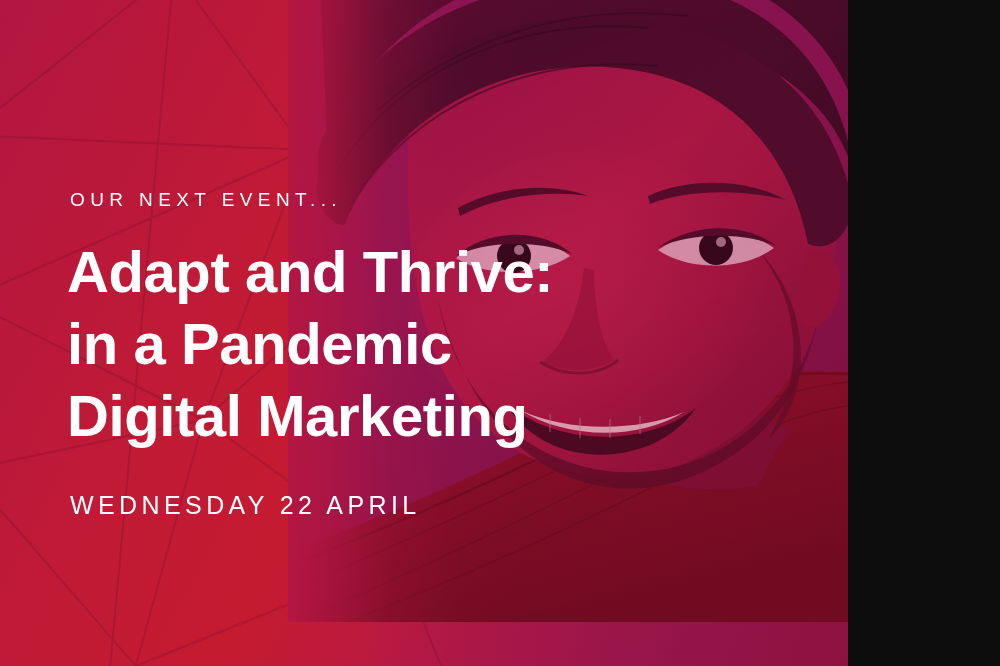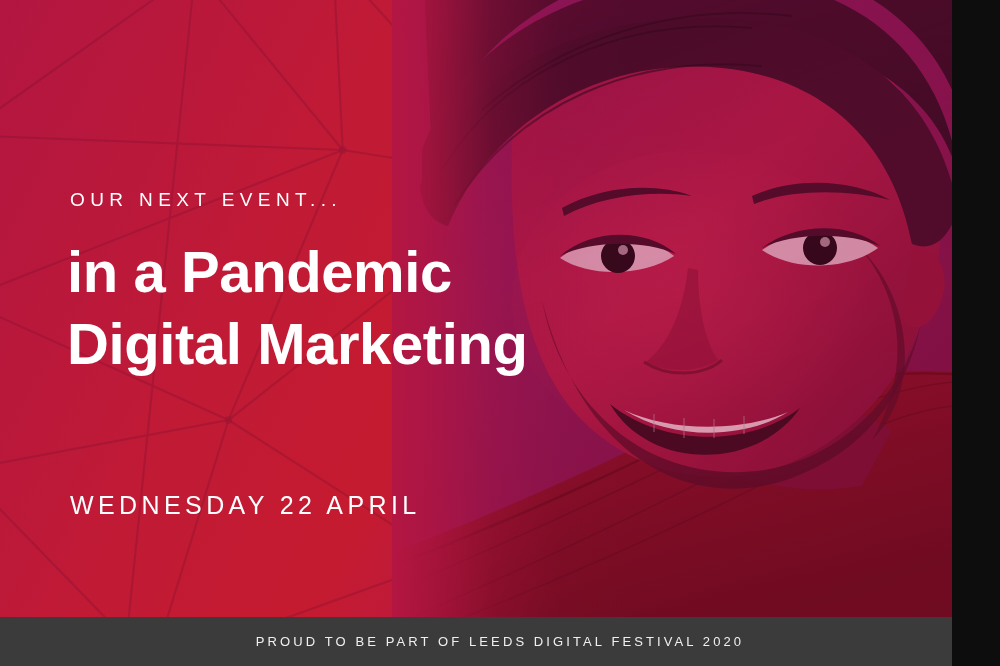--- a/index.html
+++ b/index.html
@@ -8,21 +8,21 @@
   html, body {
     width: 1000px;
     height: 666px;
     overflow: hidden;
     background: #0d0d0d;
     font-family: "Liberation Sans", sans-serif;
   }
 
   .promo-canvas {
     position: relative;
-    width: 952px;
+    width: 848px;
     height: 666px;
     overflow: hidden;
     background: #b0143c;
   }
 
   
   .bg-gradient {
     position: absolute;
     inset: 0;
     background:
@@ -286,27 +286,25 @@
     </svg>
     <div class="portrait-tint"></div>
     <div class="portrait-fade"></div>
   </div>
 
   <div class="content">
 
     <div class="eyebrow">OUR NEXT EVENT...</div>
 
     <h1 class="headline">
+      <span class="headline-line">Adapt and Thrive:</span>
       <span class="headline-line">in a Pandemic</span>
       <span class="headline-line">Digital Marketing</span>
     </h1>
 
     <div class="datetime">
       <span class="datetime-line">WEDNESDAY 22 APRIL</span>
     </div>
 
   </div>
 
-  <div class="footer-bar">
-    <span class="footer-text">PROUD TO BE PART OF LEEDS DIGITAL FESTIVAL 2020</span>
-  </div>
 
 </div>
 
 </body></html>

